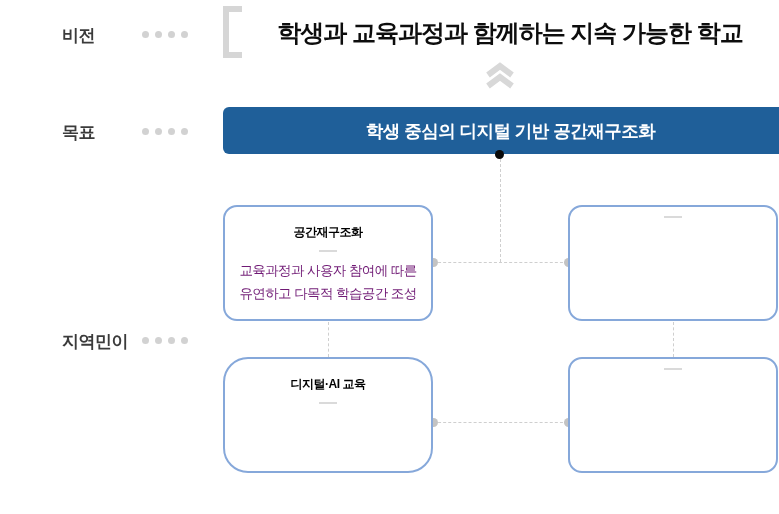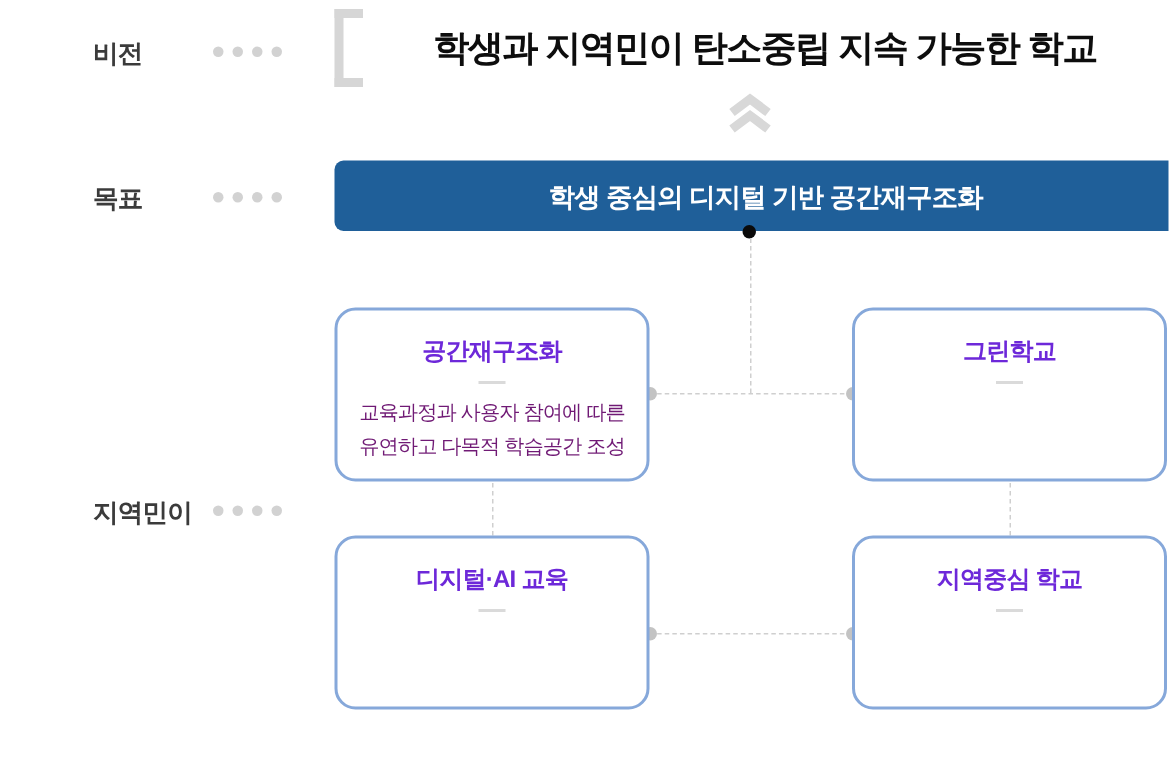--- a/index.html
+++ b/index.html
@@ -33,21 +33,21 @@
   .bar-dot{position:absolute;left:455px;top:150px;width:9px;height:9px;border-radius:50%;background:#0a0a0a;}
   
   .vline{position:absolute;width:0;border-left:1px dashed #cfcfcf;}
   .hline{position:absolute;height:0;border-top:1px dashed #cfcfcf;}
   .node-dot{position:absolute;width:9px;height:9px;border-radius:50%;background:#c3c3c3;}
   
   .core-box{
     position:absolute;width:210px;height:116px;box-sizing:border-box;background:#ffffff;
     border:2px solid #86a8da;border-radius:14px;text-align:center;
   }
-  .core-box .box-title{margin-top:17px;font-size:16px;font-weight:700;color:#6d28d9;letter-spacing:-0.5px;}
+  .core-box .box-title{margin-top:17px;font-size:12px;font-weight:700;color:#000000;letter-spacing:-0.5px;}
   .core-box .box-divider{width:18px;height:2px;background:#dadada;margin:9px auto 7px auto;}
   .core-box .box-body{
     font-size:13.5px;line-height:23px;color:#701a75;letter-spacing:-0.6px;
     white-space:pre-line;
   }
 </style>
 </head>
 <body>
 
 <div class="canvas">
@@ -71,21 +71,21 @@
   <div class="row-label" style="top:330px;">지역민이</div>
   <div class="label-dots" style="top:337px;">
     <span class="dot"></span>
       <span class="dot"></span>
       <span class="dot"></span>
       <span class="dot"></span>
   </div>
 
   <div class="bracket left"></div>
   <div class="bracket right"></div>
-  <div class="vision-title">학생과 지역민이 탄소중립 지속 가능한 학교</div>
+  <div class="vision-title">학생과 교육과정과 함께하는 지속 가능한 학교</div>
 
   <span class="chevron-up">
     <svg width="32" height="27" viewBox="0 0 32 27">
       <polyline points="4,13 16,4 28,13" fill="none" stroke="#d8d8d8" stroke-width="6"></polyline>
       <polyline points="4,24 16,15 28,24" fill="none" stroke="#d8d8d8" stroke-width="6"></polyline>
     </svg>
   </span>
 
   <div class="goal-bar">
     <span class="goal-text">학생 중심의 디지털 기반 공간재구조화</span>
@@ -103,27 +103,25 @@
   <div class="node-dot" style="left:524px;top:418px;"></div>
 
   <div class="core-box" style="left:183px;top:205px;">
     <div class="box-title">공간재구조화</div>
     <div class="box-divider"></div>
     <div class="box-body">교육과정과 사용자 참여에 따른
 유연하고 다목적 학습공간 조성</div>
   </div>
 
   <div class="core-box" style="left:528px;top:205px;">
-    <div class="box-title">그린학교</div>
     <div class="box-divider"></div>
   </div>
 
-  <div class="core-box" style="left:183px;top:357px;">
+  <div class="core-box" style="left:183px;top:357px;border-radius:25px;">
     <div class="box-title">디지털·AI 교육</div>
     <div class="box-divider"></div>
   </div>
 
   <div class="core-box" style="left:528px;top:357px;">
-    <div class="box-title">지역중심 학교</div>
     <div class="box-divider"></div>
   </div>
 
 </div>
 
 </body></html>

